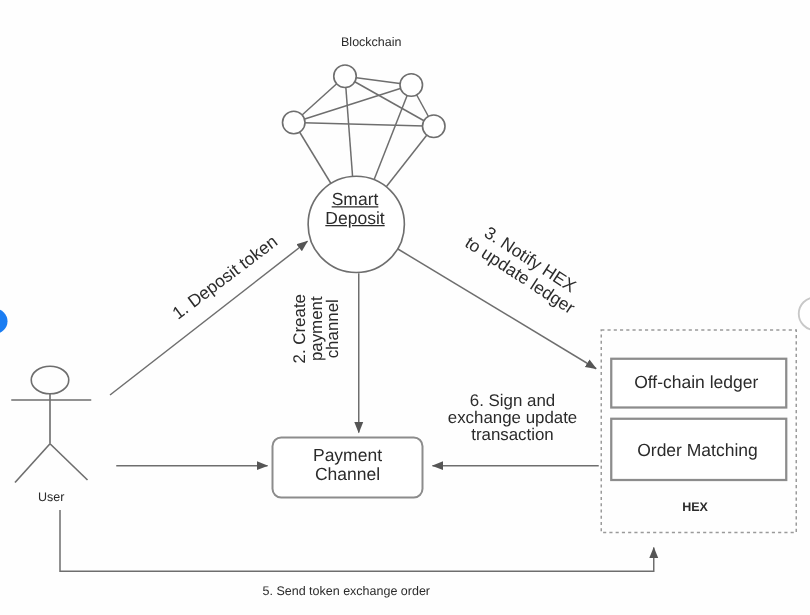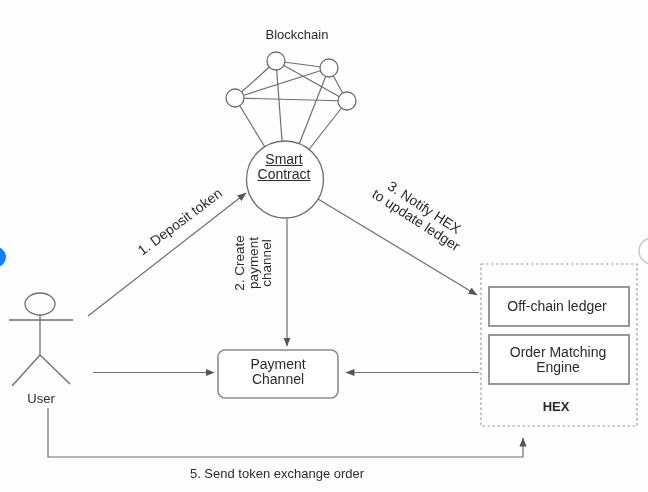--- a/index.html
+++ b/index.html
@@ -9,21 +9,21 @@
     font-family:"Liberation Sans","DejaVu Sans",sans-serif;
     color:var(--text,#2b2b2b);
   }
   #diagram-svg{position:absolute;left:0;top:0;}
   .lbl{
     position:absolute;text-align:center;white-space:nowrap;
     color:var(--text,#2b2b2b);transform:translate(-50%,-50%);
     font-size:14px;line-height:15px;
   }
   .lbl.small{font-size:13.5px;line-height:13.5px;}
-  .lbl.big{font-size:13px;line-height:16px;}
+  .lbl.big{font-size:10px;line-height:16px;}
   .rot-m37{transform:translate(-50%,-50%) rotate(-37deg);}
   .rot-m90{transform:translate(-50%,-50%) rotate(-90deg);}
   .rot-p33{transform:translate(-50%,-50%) rotate(33deg);}
 </style>
 </head>
 <body>
 
 <div id="stage" style="--bg: #fefefe; --text: #2b2b2b;">
 
   <svg id="diagram-svg" width="648" height="492" viewBox="0 0 648 492">
@@ -79,48 +79,52 @@
     <rect x="489" y="335" width="140" height="49" fill="#fff" stroke-width="1.8" class="boxstroke" stroke="#8c8c8c"></rect>
 
     <circle cx="-4" cy="257" r="10" class="navblue" fill="#1b7df2"></circle>
     <circle cx="652" cy="251" r="13" fill="#ffffff" stroke-width="1.5" class="navgray" stroke="#c8c8c8"></circle>
   </svg>
 
   <div class="lbl big" style="left:297px;top:35px;">Blockchain</div>
 
   <div class="lbl" style="left:284px;top:167px;text-decoration:underline;">
     <div>Smart</div>
-    <div>Contract</div>
+    <div>Deposit</div>
   </div>
 
   <div class="lbl rot-m37" style="left:180px;top:222px;">1. Deposit token</div>
 
   <div class="lbl small rot-m90" style="left:253px;top:263px;">
     <div>2. Create</div>
     <div>payment</div>
     <div>channel</div>
   </div>
 
   <div class="lbl rot-p33" style="left:420px;top:214px;">
     <div>3. Notify HEX</div>
     <div>to update ledger</div>
   </div>
 
 
+  <div class="lbl small" style="left:410px;top:334px;">
+    <div>6. Sign and</div>
+    <div>exchange update</div>
+    <div>transaction</div>
+  </div>
 
   <div class="lbl" style="left:278px;top:372px;">
     <div>Payment</div>
     <div>Channel</div>
   </div>
 
   <div class="lbl" style="left:557px;top:306px;">Off-chain ledger</div>
 
   <div class="lbl" style="left:558px;top:360px;text-align:center;">
     <div>Order Matching</div>
-    <div>Engine</div>
   </div>
 
   <div class="lbl big" style="left:556px;top:407px;font-weight:bold;">HEX</div>
 
   <div class="lbl big" style="left:41px;top:399px;text-align:center;">User</div>
 
   <div class="lbl big" style="left:277px;top:474px;">5. Send token exchange order</div>
 
 </div>
 

